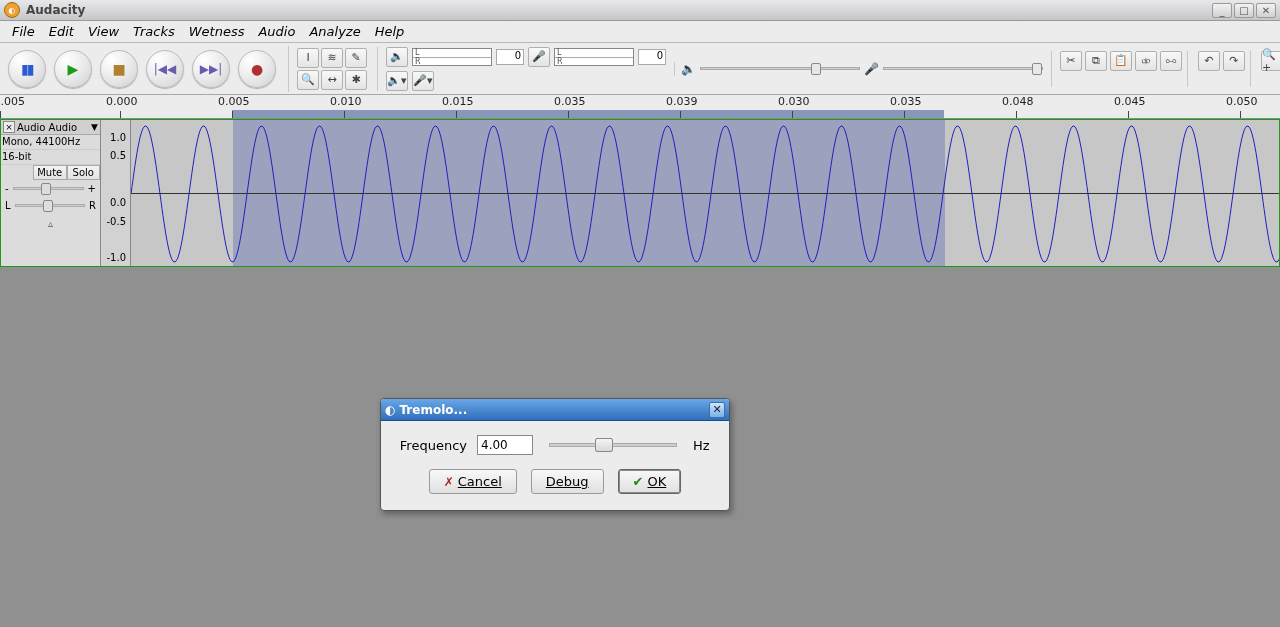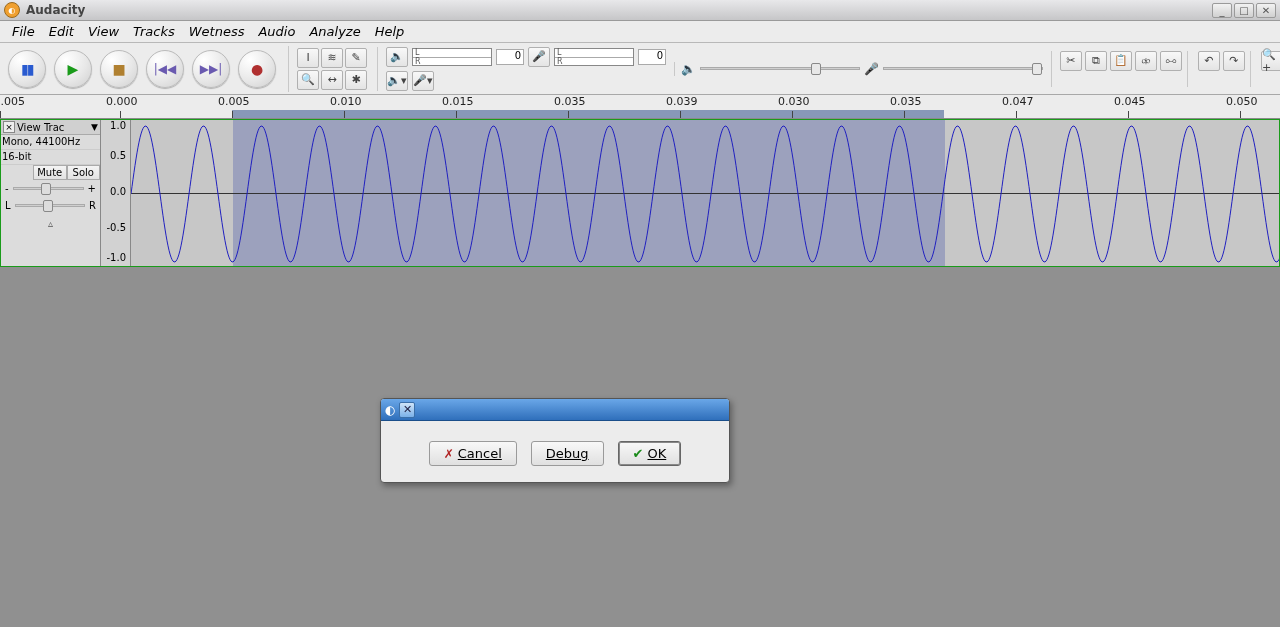--- a/index.html
+++ b/index.html
@@ -217,35 +217,35 @@
     <div class="tick" style="left: 680px;">
       <span>0.039</span>
     </div>
     <div class="tick" style="left: 792px;">
       <span>0.030</span>
     </div>
     <div class="tick" style="left: 904px;">
       <span>0.035</span>
     </div>
     <div class="tick" style="left: 1016px;">
-      <span>0.047</span>
+      <span>0.048</span>
     </div>
     <div class="tick" style="left: 1128px;">
       <span>0.045</span>
     </div>
     <div class="tick" style="left: 1240px;">
       <span>0.050</span>
     </div>
   </div>
 
 <div class="track-area">
   <div class="track-panel">
     <div class="hdr">
       <div class="tx">×</div>
-      <div class="name">View Trac</div>
+      <div class="name">Audio Audio</div>
       <div class="dd">▼</div>
     </div>
     <div class="info">Mono, 44100Hz</div>
     <div class="info">16-bit</div>
     <div class="ms">
       <button>Mute</button>
       <button>Solo</button>
     </div>
     <div class="slider-row">
       <span>-</span>
@@ -258,42 +258,51 @@
       <span>L</span>
       <div class="mini-track">
           <div class="th"></div>
         </div>
       <span>R</span>
     </div>
     <div class="collapse">▵</div>
   </div>
 
   <div class="scale">
-    <span style="top:0">1.0</span>
+    <span style="top:12px">1.0</span>
     <span style="top:30px">0.5</span>
-    <span style="top:66px">0.0</span>
-    <span style="top:102px">-0.5</span>
+    <span style="top:77px">0.0</span>
+    <span style="top:96px">-0.5</span>
     <span style="top:132px">-1.0</span>
   </div>
 
   <div class="wave-wrap">
     <div class="sel-bg" id="wave-sel" style="left: 102px; width: 712px;"></div>
     <div class="axis0"></div>
     <svg id="wave-svg" width="1150" height="148" style="position:absolute;left:0;top:0;">
       <path id="wave-path" fill="none" stroke="#2020c0" stroke-width="1" d="M 0 74 L 0 74 L 1 66.64790674717196 L 2 59.38201006565036 L 3 52.28749595075337 L 4 45.447541093902004 L 5 38.94233771196252 L 6 32.84815336682397 L 7 27.236436797967215 L 8 22.172980251320723 L 9 17.71714812533144 L 10 13.921180977670438 L 11 10.829583052458183 L 12 8.478600508692836 L 13 6.8957964671762255 L 14 6.099727858123586 L 15 6.099727858123586 L 16 6.8957964671762255 L 17 8.478600508692836 L 18 10.829583052458183 L 19 13.921180977670438 L 20 17.71714812533144 L 21 22.172980251320723 L 22 27.2364367979672 L 23 32.84815336682397 L 24 38.9423377119625 L 25 45.44754109390199 L 26 52.287495950753346 L 27 59.38201006565035 L 28 66.64790674717194 L 29 73.99999999999999 L 30 81.35209325282804 L 31 88.61798993434961 L 32 95.71250404924663 L 33 102.552458906098 L 34 109.05766228803745 L 35 115.151846633176 L 36 120.7635632020328 L 37 125.82701974867928 L 38 130.28285187466855 L 39 134.07881902232958 L 40 137.1704169475418 L 41 139.52139949130714 L 42 141.10420353282376 L 43 141.90027214187643 L 44 141.90027214187643 L 45 141.1042035328238 L 46 139.52139949130716 L 47 137.1704169475418 L 48 134.07881902232958 L 49 130.28285187466855 L 50 125.8270197486793 L 51 120.76356320203278 L 52 115.15184663317606 L 53 109.05766228803748 L 54 102.55245890609801 L 55 95.71250404924663 L 56 88.61798993434965 L 57 81.35209325282808 L 58 74.00000000000001 L 59 66.647906747172 L 60 59.38201006565038 L 61 52.287495950753396 L 62 45.44754109390207 L 63 38.9423377119625 L 64 32.84815336682397 L 65 27.23643679796728 L 66 22.172980251320716 L 67 17.717148125331455 L 68 13.92118097767046 L 69 10.82958305245819 L 70 8.47860050869285 L 71 6.8957964671762255 L 72 6.099727858123572 L 73 6.099727858123572 L 74 6.8957964671762255 L 75 8.478600508692821 L 76 10.829583052458176 L 77 13.921180977670446 L 78 17.717148125331462 L 79 22.172980251320688 L 80 27.236436797967208 L 81 32.848153366823986 L 82 38.94233771196246 L 83 45.447541093901975 L 84 52.28749595075336 L 85 59.38201006565028 L 86 66.64790674717202 L 87 73.99999999999997 L 88 81.35209325282793 L 89 88.61798993434968 L 90 95.71250404924659 L 91 102.55245890609798 L 92 109.05766228803749 L 93 115.15184663317598 L 94 120.76356320203276 L 95 125.82701974867928 L 96 130.2828518746685 L 97 134.07881902232953 L 98 137.1704169475418 L 99 139.52139949130716 L 100 141.10420353282376 L 101 141.90027214187643 L 102 141.90027214187643 L 103 141.10420353282376 L 104 139.5213994913072 L 105 137.17041694754184 L 106 134.07881902232955 L 107 130.28285187466855 L 108 125.82701974867932 L 109 120.7635632020328 L 110 115.15184663317602 L 111 109.05766228803755 L 112 102.55245890609802 L 113 95.71250404924665 L 114 88.61798993434974 L 115 81.35209325282798 L 116 74.00000000000003 L 117 66.64790674717209 L 118 59.38201006565045 L 119 52.287495950753296 L 120 45.44754109390203 L 121 38.942337711962516 L 122 32.84815336682403 L 123 27.236436797967244 L 124 22.1729802513208 L 125 17.717148125331427 L 126 13.921180977670417 L 127 10.82958305245819 L 128 8.478600508692836 L 129 6.89579646717624 L 130 6.099727858123586 L 131 6.099727858123586 L 132 6.8957964671762255 L 133 8.478600508692821 L 134 10.829583052458169 L 135 13.921180977670382 L 136 17.71714812533139 L 137 22.17298025132076 L 138 27.236436797967194 L 139 32.84815336682397 L 140 38.942337711962445 L 141 45.44754109390196 L 142 52.287495950753225 L 143 59.38201006565038 L 144 66.647906747172 L 145 73.99999999999996 L 146 81.35209325282791 L 147 88.61798993434954 L 148 95.71250404924669 L 149 102.55245890609807 L 150 109.05766228803738 L 151 115.15184663317596 L 152 120.76356320203274 L 153 125.82701974867926 L 154 130.28285187466855 L 155 134.07881902232958 L 156 137.17041694754184 L 157 139.52139949130714 L 158 141.10420353282376 L 159 141.90027214187643 L 160 141.90027214187643 L 161 141.10420353282376 L 162 139.52139949130714 L 163 137.17041694754187 L 164 134.0788190223296 L 165 130.2828518746686 L 166 125.82701974867933 L 167 120.76356320203281 L 168 115.15184663317604 L 169 109.05766228803745 L 170 102.55245890609815 L 171 95.71250404924677 L 172 88.61798993434951 L 173 81.35209325282813 L 174 74.00000000000006 L 175 66.64790674717197 L 176 59.38201006565058 L 177 52.28749595075331 L 178 45.44754109390193 L 179 38.94233771196263 L 180 32.84815336682405 L 181 27.236436797967258 L 182 22.172980251320737 L 183 17.71714812533144 L 184 13.921180977670424 L 185 10.829583052458155 L 186 8.478600508692878 L 187 6.89579646717624 L 188 6.099727858123586 L 189 6.099727858123572 L 190 6.8957964671762255 L 191 8.47860050869285 L 192 10.82958305245812 L 193 13.921180977670375 L 194 17.717148125331384 L 195 22.172980251320666 L 196 27.236436797967187 L 197 32.84815336682396 L 198 38.94233771196254 L 199 45.44754109390183 L 200 52.28749595075321 L 201 59.382010065650476 L 202 66.64790674717187 L 203 73.99999999999994 L 204 81.35209325282801 L 205 88.61798993434941 L 206 95.71250404924668 L 207 102.55245890609805 L 208 109.05766228803736 L 209 115.15184663317595 L 210 120.76356320203274 L 211 125.82701974867925 L 212 130.28285187466855 L 213 134.07881902232958 L 214 137.17041694754184 L 215 139.52139949130714 L 216 141.10420353282376 L 217 141.90027214187643 L 218 141.90027214187643 L 219 141.10420353282376 L 220 139.52139949130716 L 221 137.17041694754187 L 222 134.07881902232964 L 223 130.2828518746686 L 224 125.82701974867933 L 225 120.76356320203283 L 226 115.15184663317605 L 227 109.05766228803748 L 228 102.55245890609817 L 229 95.7125040492468 L 230 88.61798993434952 L 231 81.35209325282814 L 232 74.00000000000007 L 233 66.64790674717176 L 234 59.3820100656506 L 235 52.287495950753325 L 236 45.447541093902174 L 237 38.942337711962644 L 238 32.848153366823865 L 239 27.236436797967272 L 240 22.17298025132075 L 241 17.717148125331583 L 242 13.921180977670431 L 243 10.829583052458254 L 244 8.478600508692878 L 245 6.895796467176197 L 246 6.099727858123586 L 247 6.099727858123572 L 248 6.895796467176183 L 249 8.478600508692836 L 250 10.829583052458197 L 251 13.921180977670367 L 252 17.717148125331505 L 253 22.17298025132066 L 254 27.236436797967173 L 255 32.84815336682375 L 256 38.94233771196252 L 257 45.447541093902046 L 258 52.2874959507532 L 259 59.38201006565046 L 260 66.64790674717162 L 261 73.99999999999993 L 262 81.35209325282824 L 263 88.6179899343494 L 264 95.71250404924666 L 265 102.55245890609783 L 266 109.05766228803735 L 267 115.15184663317612 L 268 120.76356320203273 L 269 125.82701974867925 L 270 130.2828518746684 L 271 134.07881902232958 L 272 137.17041694754175 L 273 139.52139949130714 L 274 141.10420353282382 L 275 141.90027214187643 L 276 141.90027214187643 L 277 141.10420353282382 L 278 139.52139949130716 L 279 137.1704169475418 L 280 134.07881902232964 L 281 130.2828518746685 L 282 125.82701974867935 L 283 120.76356320203284 L 284 115.15184663317626 L 285 109.05766228803748 L 286 102.55245890609797 L 287 95.7125040492468 L 288 88.61798993434955 L 289 81.3520932528284 L 290 74.00000000000009 L 291 66.64790674717177 L 292 59.38201006565062 L 293 52.28749595075335 L 294 45.44754109390219 L 295 38.94233771196266 L 296 32.84815336682388 L 297 27.23643679796728 L 298 22.172980251320602 L 299 17.717148125331455 L 300 13.921180977670552 L 301 10.829583052458347 L 302 8.478600508692892 L 303 6.895796467176211 L 304 6.099727858123586 L 305 6.099727858123586 L 306 6.895796467176211 L 307 8.478600508692779 L 308 10.82958305245819 L 309 13.92118097767036 L 310 17.71714812533149 L 311 22.172980251320645 L 312 27.236436797967336 L 313 32.84815336682394 L 314 38.9423377119623 L 315 45.447541093902025 L 316 52.28749595075318 L 317 59.38201006565045 L 318 66.64790674717183 L 319 73.99999999999967 L 320 81.35209325282798 L 321 88.61798993434938 L 322 95.71250404924665 L 323 102.55245890609781 L 324 109.05766228803753 L 325 115.15184663317592 L 326 120.76356320203254 L 327 125.82701974867923 L 328 130.2828518746684 L 329 134.07881902232955 L 330 137.17041694754175 L 331 139.5213994913072 L 332 141.10420353282376 L 333 141.9002721418764 L 334 141.90027214187643 L 335 141.10420353282382 L 336 139.52139949130716 L 337 137.17041694754172 L 338 134.07881902232953 L 339 130.28285187466864 L 340 125.8270197486795 L 341 120.76356320203286 L 342 115.15184663317626 L 343 109.0576622880375 L 344 102.55245890609777 L 345 95.7125040492466 L 346 88.6179899343498 L 347 81.35209325282841 L 348 74.0000000000001 L 349 66.64790674717179 L 350 59.3820100656504 L 351 52.287495950753595 L 352 45.447541093902416 L 353 38.94233771196267 L 354 32.84815336682389 L 355 27.2364367979673 L 356 22.172980251320617 L 357 17.717148125331462 L 358 13.92118097767056 L 359 10.829583052458347 L 360 8.478600508692892 L 361 6.895796467176211 L 362 6.099727858123586 L 363 6.099727858123586 L 364 6.895796467176211 L 365 8.478600508692764 L 366 10.829583052458183 L 367 13.921180977670346 L 368 17.717148125331484 L 369 22.172980251320638 L 370 27.236436797967322 L 371 32.848153366823915 L 372 38.94233771196229 L 373 45.44754109390201 L 374 52.28749595075317 L 375 59.38201006565043 L 376 66.64790674717182 L 377 74.00000000000013 L 378 81.35209325282797 L 379 88.61798993434937 L 380 95.71250404924663 L 381 102.5524589060978 L 382 109.05766228803753 L 383 115.15184663317591 L 384 120.76356320203251 L 385 125.82701974867922 L 386 130.28285187466838 L 387 134.07881902232955 L 388 137.17041694754172 L 389 139.5213994913072 L 390 141.10420353282376 L 391 141.9002721418764 L 392 141.90027214187643 L 393 141.10420353282382 L 394 139.5213994913072 L 395 137.17041694754172 L 396 134.07881902232955 L 397 130.28285187466867 L 398 125.82701974867953 L 399 120.76356320203286 L 400 115.15184663317629 L 401 109.0576622880375 L 402 102.55245890609777 L 403 95.71250404924662 L 404 88.61798993434982 L 405 81.35209325282842 L 406 74.00000000000011 L 407 66.6479067471718 L 408 59.38201006565041 L 409 52.28749595075361 L 410 45.44754109390243 L 411 38.942337711962686 L 412 32.8481533668239 L 413 27.236436797967308 L 414 22.172980251320624 L 415 17.717148125331477 L 416 13.921180977670566 L 417 10.82958305245836 L 418 8.478600508692892 L 419 6.895796467176211 L 420 6.099727858123586 L 421 6.099727858123586 L 422 6.895796467176211 L 423 8.478600508692764 L 424 10.829583052458183 L 425 13.921180977670339 L 426 17.717148125331477 L 427 22.172980251320624 L 428 27.236436797967308 L 429 32.8481533668239 L 430 38.942337711962274 L 431 45.447541093902 L 432 52.28749595075315 L 433 59.38201006565041 L 434 66.6479067471718 L 435 73.99999999999963 L 436 81.35209325282796 L 437 88.61798993434934 L 438 95.71250404924662 L 439 102.55245890609777 L 440 109.0576622880375 L 441 115.1518466331759 L 442 120.76356320203251 L 443 125.82701974867922 L 444 130.28285187466838 L 445 134.07881902232955 L 446 137.17041694754172 L 447 139.5213994913072 L 448 141.10420353282376 L 449 141.9002721418764 L 450 141.90027214187643 L 451 141.10420353282382 L 452 139.5213994913072 L 453 137.17041694754172 L 454 134.07881902232955 L 455 130.28285187466867 L 456 125.82701974867953 L 457 120.76356320203288 L 458 115.15184663317629 L 459 109.05766228803752 L 460 102.5524589060978 L 461 95.71250404924663 L 462 88.61798993434984 L 463 81.35209325282844 L 464 74.00000000000013 L 465 66.64790674717182 L 466 59.38201006564996 L 467 52.28749595075362 L 468 45.447541093902444 L 469 38.9423377119627 L 470 32.848153366823915 L 471 27.236436797966974 L 472 22.17298025132095 L 473 17.717148125331484 L 474 13.921180977670573 L 475 10.829583052458183 L 476 8.478600508692764 L 477 6.895796467176297 L 478 6.099727858123586 L 479 6.099727858123586 L 480 6.895796467176211 L 481 8.478600508692764 L 482 10.829583052457991 L 483 13.921180977670332 L 484 17.717148125331462 L 485 22.172980251320922 L 486 27.236436797966945 L 487 32.84815336682389 L 488 38.94233771196226 L 489 45.44754109390198 L 490 52.287495950753595 L 491 59.38201006564992 L 492 66.64790674717179 L 493 74.0000000000001 L 494 81.35209325282793 L 495 88.6179899343498 L 496 95.71250404924614 L 497 102.55245890609777 L 498 109.0576622880375 L 499 115.1518466331759 L 500 120.76356320203286 L 501 125.82701974867888 L 502 130.28285187466838 L 503 134.07881902232953 L 504 137.1704169475419 L 505 139.52139949130716 L 506 141.10420353282376 L 507 141.9002721418764 L 508 141.90027214187643 L 509 141.10420353282376 L 510 139.5213994913073 L 511 137.17041694754192 L 512 134.07881902232955 L 513 130.28285187466867 L 514 125.82701974867923 L 515 120.76356320203324 L 516 115.1518466331763 L 517 109.05766228803753 L 518 102.55245890609781 L 519 95.71250404924665 L 520 88.61798993435032 L 521 81.35209325282847 L 522 74.00000000000016 L 523 66.64790674717183 L 524 59.38201006564997 L 525 52.28749595075364 L 526 45.447541093902466 L 527 38.94233771196272 L 528 32.84815336682394 L 529 27.23643679796698 L 530 22.172980251320965 L 531 17.71714812533149 L 532 13.92118097767058 L 533 10.82958305245819 L 534 8.478600508692779 L 535 6.895796467176297 L 536 6.099727858123586 L 537 6.099727858123586 L 538 6.895796467176211 L 539 8.47860050869275 L 540 10.829583052457984 L 541 13.921180977670325 L 542 17.717148125331455 L 543 22.172980251320915 L 544 27.236436797966938 L 545 32.84815336682388 L 546 38.942337711962246 L 547 45.44754109390196 L 548 52.28749595075357 L 549 59.38201006564991 L 550 66.64790674717177 L 551 73.9999999999996 L 552 81.35209325282791 L 553 88.61798993434978 L 554 95.71250404924612 L 555 102.55245890609774 L 556 109.05766228803748 L 557 115.15184663317586 L 558 120.76356320203284 L 559 125.82701974867888 L 560 130.28285187466835 L 561 134.07881902232953 L 562 137.1704169475419 L 563 139.52139949130716 L 564 141.10420353282376 L 565 141.9002721418764 L 566 141.90027214187643 L 567 141.10420353282376 L 568 139.5213994913073 L 569 137.17041694754192 L 570 134.07881902232958 L 571 130.28285187466867 L 572 125.82701974867925 L 573 120.76356320203325 L 574 115.15184663317632 L 575 109.05766228803756 L 576 102.55245890609783 L 577 95.71250404924666 L 578 88.61798993435033 L 579 81.35209325282848 L 580 74.00000000000017 L 581 66.64790674717186 L 582 59.38201006564999 L 583 52.28749595075365 L 584 45.44754109390248 L 585 38.942337711962736 L 586 32.848153366823944 L 587 27.236436797966995 L 588 22.172980251320972 L 589 17.717148125331505 L 590 13.921180977670588 L 591 10.829583052458197 L 592 8.478600508692779 L 593 6.895796467176297 L 594 6.099727858123586 L 595 6.099727858123586 L 596 6.895796467176282 L 597 8.47860050869275 L 598 10.829583052458162 L 599 13.921180977670545 L 600 17.717148125331178 L 601 22.172980251320595 L 602 27.236436797966576 L 603 32.84815336682348 L 604 38.942337711962224 L 605 45.44754109390195 L 606 52.28749595075356 L 607 59.382010065649894 L 608 66.64790674717176 L 609 74.00000000000007 L 610 81.35209325282838 L 611 88.61798993435023 L 612 95.71250404924656 L 613 102.55245890609729 L 614 109.05766228803705 L 615 115.15184663317586 L 616 120.76356320203283 L 617 125.82701974867888 L 618 130.28285187466835 L 619 134.07881902232953 L 620 137.17041694754187 L 621 139.5213994913073 L 622 141.10420353282376 L 623 141.90027214187643 L 624 141.9002721418764 L 625 141.10420353282382 L 626 139.5213994913072 L 627 137.1704169475421 L 628 134.0788190223298 L 629 130.2828518746687 L 630 125.82701974867925 L 631 120.76356320203325 L 632 115.15184663317635 L 633 109.05766228803756 L 634 102.55245890609784 L 635 95.71250404924622 L 636 88.61798993434988 L 637 81.35209325282801 L 638 74.00000000000067 L 639 66.64790674717236 L 640 59.382010065650476 L 641 52.287495950754135 L 642 45.447541093902494 L 643 38.94233771196274 L 644 32.84815336682396 L 645 27.236436797967002 L 646 22.17298025132098 L 647 17.71714812533152 L 648 13.921180977670375 L 649 10.829583052458027 L 650 8.478600508692907 L 651 6.8957964671762255 L 652 6.0997278581236145 L 653 6.099727858123558 L 654 6.895796467176197 L 655 8.478600508692622 L 656 10.829583052457977 L 657 13.92118097767031 L 658 17.71714812533144 L 659 22.172980251320894 L 660 27.23643679796691 L 661 32.84815336682385 L 662 38.94233771196263 L 663 45.44754109390237 L 664 52.28749595075308 L 665 59.3820100656494 L 666 66.64790674717126 L 667 73.99999999999957 L 668 81.35209325282788 L 669 88.61798993434975 L 670 95.71250404924609 L 671 102.55245890609771 L 672 109.05766228803745 L 673 115.15184663317623 L 674 120.76356320203317 L 675 125.82701974867918 L 676 130.2828518746686 L 677 134.0788190223293 L 678 137.1704169475417 L 679 139.52139949130714 L 680 141.10420353282365 L 681 141.9002721418764 L 682 141.90027214187643 L 683 141.10420353282376 L 684 139.5213994913073 L 685 137.17041694754192 L 686 134.07881902232958 L 687 130.28285187466844 L 688 125.82701974867896 L 689 120.76356320203291 L 690 115.15184663317596 L 691 109.05766228803799 L 692 102.5524589060983 L 693 95.71250404924669 L 694 88.61798993435036 L 695 81.35209325282851 L 696 74.0000000000002 L 697 66.64790674717189 L 698 59.38201006565002 L 699 52.28749595075369 L 700 45.447541093902075 L 701 38.94233771196234 L 702 32.848153366824356 L 703 27.236436797967364 L 704 22.1729802513213 L 705 17.717148125331796 L 706 13.921180977670609 L 707 10.829583052458212 L 708 8.478600508692793 L 709 6.895796467176311 L 710 6.099727858123586 L 711 6.099727858123586 L 712 6.895796467176268 L 713 8.47860050869275 L 714 10.829583052458148 L 715 13.92118097767053 L 716 17.717148125331164 L 717 22.172980251320567 L 718 27.236436797966547 L 719 32.84815336682345 L 720 38.9423377119622 L 721 45.44754109390192 L 722 52.28749595075353 L 723 59.38201006564986 L 724 66.64790674717172 L 725 74.00000000000003 L 726 81.35209325282834 L 727 88.6179899343502 L 728 95.71250404924653 L 729 102.55245890609726 L 730 109.05766228803702 L 731 115.15184663317584 L 732 120.7635632020328 L 733 125.82701974867885 L 734 130.28285187466832 L 735 134.0788190223295 L 736 137.17041694754187 L 737 139.52139949130728 L 738 141.10420353282373 L 739 141.90027214187643 L 740 141.9002721418764 L 741 141.10420353282385 L 742 139.5213994913072 L 743 137.17041694754212 L 744 134.0788190223298 L 745 130.28285187466872 L 746 125.82701974867928 L 747 120.76356320203328 L 748 115.15184663317636 L 749 109.05766228803759 L 750 102.55245890609787 L 751 95.71250404924625 L 752 88.61798993434991 L 753 81.35209325282804 L 754 73.99999999999973 L 755 66.64790674717239 L 756 59.38201006565051 L 757 52.28749595075416 L 758 45.44754109390253 L 759 38.94233771196277 L 760 32.848153366823986 L 761 27.23643679796703 L 762 22.172980251321 L 763 17.717148125331533 L 764 13.921180977670389 L 765 10.829583052458041 L 766 8.47860050869292 L 767 6.8957964671762255 L 768 6.0997278581236145 L 769 6.0997278581235435 L 770 6.895796467176197 L 771 8.478600508692608 L 772 10.829583052457963 L 773 13.921180977670296 L 774 17.71714812533142 L 775 22.172980251320872 L 776 27.23643679796688 L 777 32.84815336682383 L 778 38.94233771196261 L 779 45.447541093902345 L 780 52.287495950753055 L 781 59.38201006564937 L 782 66.64790674717122 L 783 73.99999999999953 L 784 81.35209325282784 L 785 88.61798993434972 L 786 95.71250404924606 L 787 102.55245890609768 L 788 109.05766228803742 L 789 115.1518466331762 L 790 120.76356320203314 L 791 125.82701974867915 L 792 130.2828518746686 L 793 134.07881902232927 L 794 137.1704169475417 L 795 139.52139949130714 L 796 141.10420353282365 L 797 141.9002721418764 L 798 141.90027214187643 L 799 141.10420353282376 L 800 139.52139949130733 L 801 137.17041694754195 L 802 134.07881902232958 L 803 130.28285187466844 L 804 125.82701974867898 L 805 120.76356320203294 L 806 115.15184663317599 L 807 109.05766228803803 L 808 102.55245890609832 L 809 95.71250404924672 L 810 88.6179899343504 L 811 81.35209325282854 L 812 74.00000000000023 L 813 66.64790674717192 L 814 59.38201006565006 L 815 52.28749595075372 L 816 45.4475410939021 L 817 38.942337711962374 L 818 32.84815336682438 L 819 27.236436797967393 L 820 22.172980251321327 L 821 17.71714812533181 L 822 13.921180977670623 L 823 10.829583052458219 L 824 8.478600508692793 L 825 6.895796467176311 L 826 6.099727858123586 L 827 6.099727858123586 L 828 6.895796467176268 L 829 8.478600508692722 L 830 10.82958305245814 L 831 13.921180977670517 L 832 17.717148125331143 L 833 22.172980251320546 L 834 27.23643679796652 L 835 32.848153366823425 L 836 38.942337711962175 L 837 45.44754109390189 L 838 52.287495950753495 L 839 59.38201006564982 L 840 66.64790674717169 L 841 74 L 842 81.35209325282831 L 843 88.61798993435018 L 844 95.7125040492465 L 845 102.55245890609723 L 846 109.057662288037 L 847 115.15184663317581 L 848 120.76356320203277 L 849 125.82701974867882 L 850 130.28285187466832 L 851 134.07881902232947 L 852 137.17041694754187 L 853 139.52139949130728 L 854 141.10420353282373 L 855 141.90027214187643 L 856 141.90027214187643 L 857 141.10420353282385 L 858 139.5213994913072 L 859 137.17041694754215 L 860 134.07881902232984 L 861 130.28285187466872 L 862 125.8270197486793 L 863 120.76356320203331 L 864 115.15184663317639 L 865 109.05766228803762 L 866 102.5524589060979 L 867 95.71250404924628 L 868 88.61798993434995 L 869 81.35209325282808 L 870 74.00000000000074 L 871 66.64790674717241 L 872 59.38201006565054 L 873 52.28749595075419 L 874 45.44754109390256 L 875 38.9423377119628 L 876 32.84815336682401 L 877 27.23643679796706 L 878 22.17298025132102 L 879 17.717148125331555 L 880 13.921180977670403 L 881 10.829583052458048 L 882 8.47860050869292 L 883 6.8957964671762255 L 884 6.0997278581236145 L 885 6.0997278581235435 L 886 6.895796467176197 L 887 8.478600508692594 L 888 10.829583052457949 L 889 13.921180977670282 L 890 17.717148125331406 L 891 22.17298025132085 L 892 27.23643679796686 L 893 32.848153366823794 L 894 38.94233771196257 L 895 45.447541093902316 L 896 52.287495950753026 L 897 59.38201006564934 L 898 66.64790674717119 L 899 73.9999999999995 L 900 81.35209325282781 L 901 88.61798993434968 L 902 95.71250404924604 L 903 102.55245890609766 L 904 109.05766228803739 L 905 115.15184663317618 L 906 120.76356320203311 L 907 125.82701974867913 L 908 130.28285187466858 L 909 134.07881902232924 L 910 137.1704169475417 L 911 139.52139949130714 L 912 141.10420353282365 L 913 141.9002721418764 L 914 141.90027214187643 L 915 141.10420353282376 L 916 139.52139949130733 L 917 137.17041694754195 L 918 134.0788190223296 L 919 130.28285187466847 L 920 125.82701974867899 L 921 120.76356320203297 L 922 115.151846633176 L 923 109.05766228803805 L 924 102.55245890609835 L 925 95.71250404924676 L 926 88.61798993435043 L 927 81.35209325282858 L 928 74.00000000000027 L 929 66.64790674717196 L 930 59.382010065650086 L 931 52.287495950752835 L 932 45.44754109390125 L 933 38.94233771196323 L 934 32.848153366824405 L 935 27.23643679796742 L 936 22.17298025132135 L 937 17.717148125331832 L 938 13.921180977670637 L 939 10.829583052458233 L 940 8.478600508692807 L 941 6.8957964671761545 L 942 6.0997278581235435 L 943 6.099727858123529 L 944 6.895796467176112 L 945 8.478600508692722 L 946 10.829583052458126 L 947 13.921180977670502 L 948 17.71714812533112 L 949 22.172980251320524 L 950 27.2364367979672 L 951 32.848153366824164 L 952 38.94233771196298 L 953 45.44754109390098 L 954 52.28749595075254 L 955 59.382010065649794 L 956 66.64790674717166 L 957 73.99999999999997 L 958 81.35209325282828 L 959 88.61798993435013 L 960 95.71250404924646 L 961 102.55245890609808 L 962 109.05766228803697 L 963 115.15184663317501 L 964 120.76356320203206 L 965 125.8270197486788 L 966 130.2828518746683 L 967 134.07881902232947 L 968 137.17041694754187 L 969 139.52139949130725 L 970 141.10420353282387 L 971 141.90027214187643 L 972 141.90027214187648 L 973 141.10420353282387 L 974 139.5213994913072 L 975 137.17041694754215 L 976 134.07881902232984 L 977 130.28285187466875 L 978 125.82701974867933 L 979 120.76356320203263 L 980 115.15184663317564 L 981 109.05766228803682 L 982 102.5524589060988 L 983 95.71250404924723 L 984 88.61798993434998 L 985 81.35209325282811 L 986 73.9999999999998 L 987 66.64790674717244 L 988 59.382010065650576 L 989 52.28749595075331 L 990 45.447541093901705 L 991 38.94233771196365 L 992 32.84815336682481 L 993 27.236436797967784 L 994 22.172980251321043 L 995 17.71714812533157 L 996 13.921180977670417 L 997 10.829583052458062 L 998 8.478600508692935 L 999 6.89579646717624 L 1000 6.099727858123572 L 1001 6.0997278581235435 L 1002 6.895796467176027 L 1003 8.478600508692594 L 1004 10.829583052457942 L 1005 13.921180977670268 L 1006 17.717148125331384 L 1007 22.172980251320823 L 1008 27.236436797967542 L 1009 32.84815336682454 L 1010 38.942337711962544 L 1011 45.44754109390141 L 1012 52.287495950753 L 1013 59.382010065649304 L 1014 66.64790674717116 L 1015 73.99999999999946 L 1016 81.35209325282779 L 1017 88.61798993434965 L 1018 95.71250404924692 L 1019 102.55245890609851 L 1020 109.05766228803654 L 1021 115.15184663317538 L 1022 120.7635632020324 L 1023 125.8270197486791 L 1024 130.28285187466855 L 1025 134.07881902232924 L 1026 137.17041694754167 L 1027 139.52139949130714 L 1028 141.10420353282382 L 1029 141.90027214187643 L 1030 141.90027214187648 L 1031 141.10420353282393 L 1032 139.52139949130736 L 1033 137.17041694754198 L 1034 134.07881902232964 L 1035 130.2828518746685 L 1036 125.82701974867902 L 1037 120.763563202033 L 1038 115.15184663317604 L 1039 109.05766228803725 L 1040 102.55245890609926 L 1041 95.71250404924771 L 1042 88.61798993435046 L 1043 81.35209325282861 L 1044 74.0000000000003 L 1045 66.64790674717199 L 1046 59.38201006565012 L 1047 52.28749595075287 L 1048 45.44754109390128 L 1049 38.942337711963255 L 1050 32.848153366824434 L 1051 27.236436797967443 L 1052 22.17298025132137 L 1053 17.717148125331846 L 1054 13.921180977670652 L 1055 10.829583052458254 L 1056 8.478600508692807 L 1057 6.895796467176169 L 1058 6.0997278581235435 L 1059 6.099727858123515 L 1060 6.895796467176098 L 1061 8.478600508692708 L 1062 10.82958305245812 L 1063 13.921180977670481 L 1064 17.7171481253311 L 1065 22.17298025132051 L 1066 27.23643679796718 L 1067 32.84815336682414 L 1068 38.94233771196294 L 1069 45.44754109390095 L 1070 52.287495950752515 L 1071 59.382010065649766 L 1072 66.64790674717162 L 1073 73.99999999999993 L 1074 81.35209325282824 L 1075 88.6179899343501 L 1076 95.71250404924643 L 1077 102.55245890609805 L 1078 109.05766228803694 L 1079 115.15184663317498 L 1080 120.76356320203203 L 1081 125.82701974867878 L 1082 130.28285187466827 L 1083 134.07881902232947 L 1084 137.17041694754184 L 1085 139.52139949130725 L 1086 141.10420353282387 L 1087 141.90027214187643 L 1088 141.90027214187648 L 1089 141.10420353282387 L 1090 139.52139949130722 L 1091 137.17041694754215 L 1092 134.07881902232987 L 1093 130.28285187466878 L 1094 125.82701974867933 L 1095 120.76356320203266 L 1096 115.15184663317567 L 1097 109.05766228803685 L 1098 102.55245890609883 L 1099 95.71250404924726 L 1100 88.61798993435 L 1101 81.35209325282814 L 1102 74.0000000000008 L 1103 66.64790674717248 L 1104 59.382010065650604 L 1105 52.28749595075334 L 1106 45.44754109390174 L 1107 38.94233771196369 L 1108 32.84815336682483 L 1109 27.236436797967805 L 1110 22.172980251321064 L 1111 17.717148125331583 L 1112 13.921180977670431 L 1113 10.829583052458077 L 1114 8.47860050869295 L 1115 6.89579646717624 L 1116 6.099727858123572 L 1117 6.0997278581235435 L 1118 6.895796467176012 L 1119 8.47860050869258 L 1120 10.829583052457927 L 1121 13.921180977670247 L 1122 17.717148125331363 L 1123 22.17298025132081 L 1124 27.236436797967514 L 1125 32.84815336682451 L 1126 38.942337711962516 L 1127 45.44754109390137 L 1128 52.287495950752955 L 1129 59.382010065649276 L 1130 66.64790674717112 L 1131 73.99999999999943 L 1132 81.35209325282776 L 1133 88.61798993434962 L 1134 95.71250404924689 L 1135 102.55245890609848 L 1136 109.05766228803651 L 1137 115.15184663317535 L 1138 120.76356320203237 L 1139 125.82701974867908 L 1140 130.28285187466855 L 1141 134.0788190223292 L 1142 137.17041694754164 L 1143 139.5213994913071 L 1144 141.1042035328238 L 1145 141.90027214187643 L 1146 141.90027214187648 L 1147 141.10420353282393 L 1148 139.52139949130736 L 1149 137.17041694754198 L 1150 134.07881902232964"></path>
     </svg>
   </div>
 </div>
 
 <div class="dialog">
   <div class="dlg-title">
     <div class="app-icon">◐</div>
+    <div class="t">Tremolo...</div>
     <div class="dlg-x">✕</div>
   </div>
   <div class="body">
+    <div class="form-row">
+      <div class="lbl">Frequency</div>
+      <input type="text" value="4.00" style="">
+      <div class="slider">
+          <div class="th" style="left:36%"></div>
+        </div>
+      <div class="unit">Hz</div>
+    </div>
     <div class="btn-row">
       <div class="btn">
           <span class="x-ico">✗</span>
           <u>Cancel</u>
         </div>
       <div class="btn">
           <u>Debug</u>
         </div>
       <div class="btn default">
           <span class="ok-ico">✔</span>

